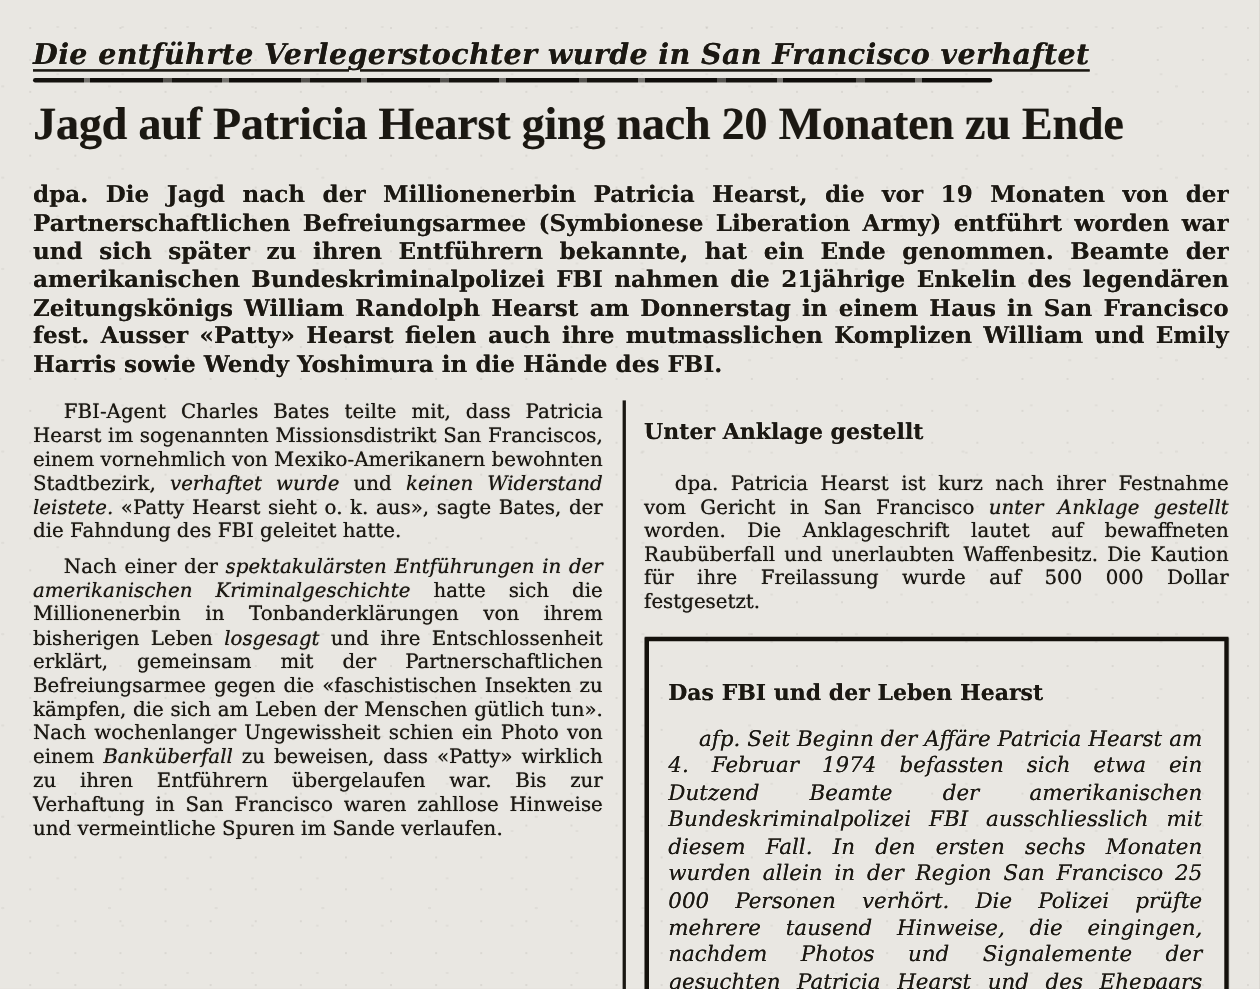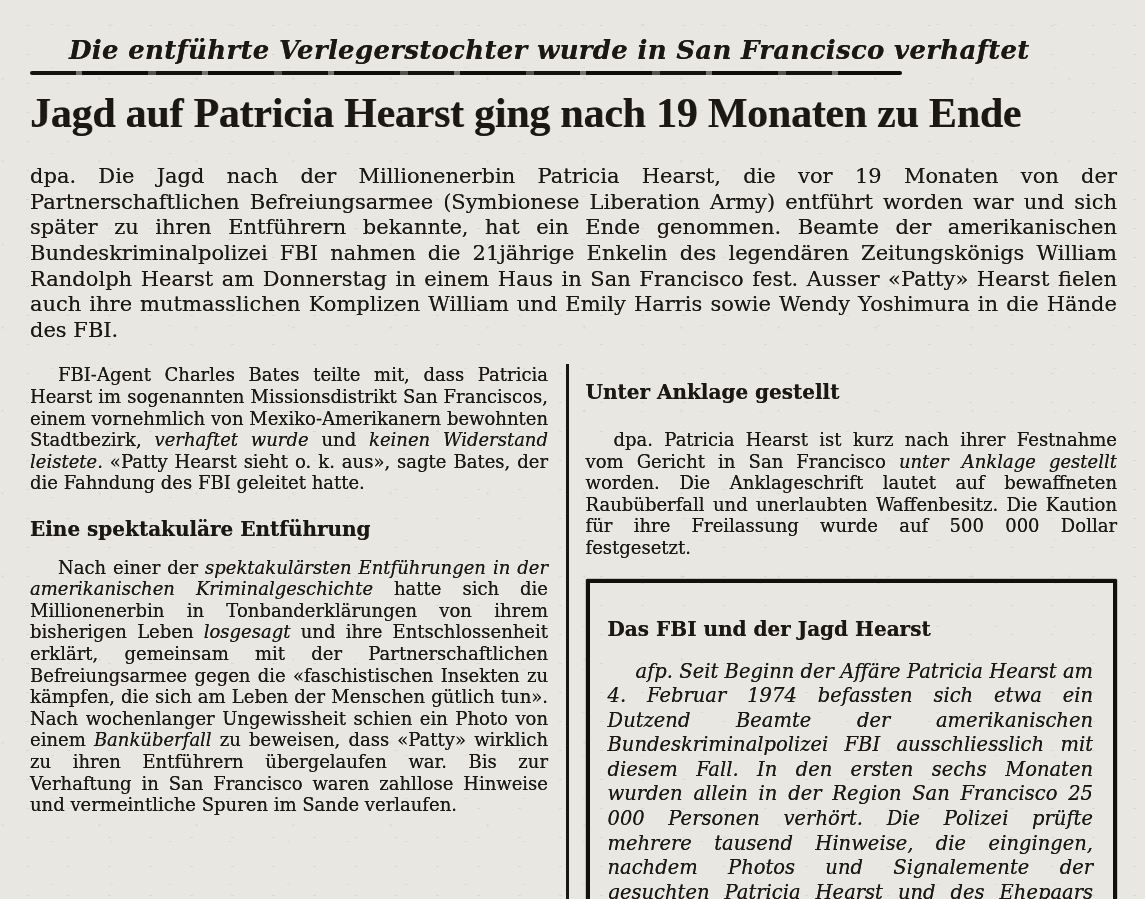--- a/index.html
+++ b/index.html
@@ -17,44 +17,44 @@
     background-size:41px 29px,59px 43px,97px 83px;
     background-position:7px 11px,23px 3px,51px 37px;
     font-family:"DejaVu Serif","Liberation Serif",serif;
     color:#1b1812;
   }
   .kicker{
     display:inline-block;
     font-style:italic;font-weight:bold;
     font-size:26px;line-height:1.15;
     letter-spacing:.3px;
+    text-decoration:underline;
     text-decoration-thickness:2px;
     text-underline-offset:5px;
     text-shadow:0 0 .6px rgba(27,24,18,.8);
-    margin-left:39px;
   }
   .kicker-rule{
     width:872px;height:4px;margin-top:5px;
     background:repeating-linear-gradient(90deg,
       #15130f 0 46px, rgba(21,19,15,.55) 46px 52px,
       #0f0d0a 52px 118px, rgba(21,19,15,.7) 118px 126px);
     border-radius:2px;
   }
   .headline{
     margin-top:15px;
     font-family:"Liberation Serif",serif;
     font-weight:bold;
     font-size:42px;line-height:1.1;
     letter-spacing:-.25px;
     white-space:nowrap;
     text-shadow:.5px .4px 0 rgba(27,24,18,.55);
   }
   .lead{
     margin-top:28px;
-    font-weight:normal;
+    font-weight:bold;
     font-size:21px;line-height:1.22;
     text-align:justify;
     hyphens:auto;
     text-shadow:0 0 .5px rgba(27,24,18,.7);
   }
   .columns{display:flex;align-items:stretch;margin-top:16px;}
   .col-left{width:518px;flex:0 0 auto;}
   .col-divider{flex:0 0 auto;width:2.5px;margin-left:18px;
     background:linear-gradient(#1a1712 86%, rgba(26,23,18,.75));}
   .col-right{flex:1 1 auto;margin-left:17px;min-width:0;}
@@ -97,38 +97,37 @@
 </head>
 <body>
 
 <div class="page">
 
   <div>
     <div class="kicker">Die entführte Verlegerstochter wurde in San Francisco verhaftet</div>
     <div class="kicker-rule"></div>
   </div>
 
-  <h1 class="headline">Jagd auf Patricia Hearst ging nach 19 Monaten zu Ende</h1>
+  <h1 class="headline">Jagd auf Patricia Hearst ging nach 20 Monaten zu Ende</h1>
 
   <p class="lead">dpa. Die Jagd nach der Millionenerbin Patricia Hearst, die vor 19 Monaten von der Partnerschaftlichen Befreiungsarmee (Symbionese Liberation Army) entführt worden war und sich später zu ihren Entführern bekannte, hat ein Ende genommen. Beamte der amerikanischen Bundeskriminalpolizei FBI nahmen die 21jährige Enkelin des legendären Zeitungskönigs William Randolph Hearst am Donnerstag in einem Haus in San Francisco fest. Ausser «Patty» Hearst fielen auch ihre mutmasslichen Komplizen William und Emily Harris sowie Wendy Yoshimura in die Hände des FBI.</p>
 
   <div class="columns">
 
     <div class="col-left">
       <p class="body-text indent"><span>FBI-Agent Charles Bates teilte mit, dass Patricia Hearst im sogenannten Missionsdistrikt San Franciscos, einem vornehmlich von Mexiko-Amerikanern bewohnten Stadtbezirk, </span><i>verhaftet wurde</i><span> und </span><i>keinen Widerstand leistete.</i><span> «Patty Hearst sieht o. k. aus», sagte Bates, der die Fahndung des FBI geleitet hatte.</span></p>
-      <h2 class="subhead">Eine spektakuläre Entführung</h2>
       <p class="body-text indent para-2"><span>Nach einer der </span><i>spektakulärsten Entführungen in der amerikanischen Kriminalgeschichte</i><span> hatte sich die Millionenerbin in Tonbanderklärungen von ihrem bisherigen Leben </span><i>losgesagt</i><span> und ihre Entschlossenheit erklärt, gemeinsam mit der Partnerschaftlichen Befreiungsarmee gegen die «faschistischen Insekten zu kämpfen, die sich am Leben der Menschen gütlich tun». Nach wochenlanger Ungewissheit schien ein Photo von einem </span><i>Banküberfall</i><span> zu beweisen, dass «Patty» wirklich zu ihren Entführern übergelaufen war. Bis zur Verhaftung in San Francisco waren zahllose Hinweise und vermeintliche Spuren im Sande verlaufen.</span></p>
     </div>
 
     <div class="col-divider"></div>
 
     <div class="col-right">
       <h2 class="subhead">Unter Anklage gestellt</h2>
       <p class="body-text indent"><span>dpa. Patricia Hearst ist kurz nach ihrer Festnahme vom Gericht in San Francisco </span><i>unter Anklage gestellt</i><span> worden. Die Anklageschrift lautet auf bewaffneten Raubüberfall und unerlaubten Waffenbesitz. Die Kaution für ihre Freilassung wurde auf 500 000 Dollar festgesetzt.</span></p>
 
       <div class="info-box">
-        <h3 class="box-title">Das FBI und der Jagd Hearst</h3>
+        <h3 class="box-title">Das FBI und der Leben Hearst</h3>
         <p class="box-para">afp. Seit Beginn der Affäre Patricia Hearst am 4. Februar 1974 befassten sich etwa ein Dutzend Beamte der amerikanischen Bundeskriminalpolizei FBI ausschliesslich mit diesem Fall. In den ersten sechs Monaten wurden allein in der Region San Francisco 25 000 Personen verhört. Die Polizei prüfte mehrere tausend Hinweise, die eingingen, nachdem Photos und Signalemente der gesuchten Patricia Hearst und des Ehepaars Harris überall in den Vereinigten Staaten erschienen waren.</p>
       </div>
     </div>
 
   </div>
 </div>
 
 </body></html>

